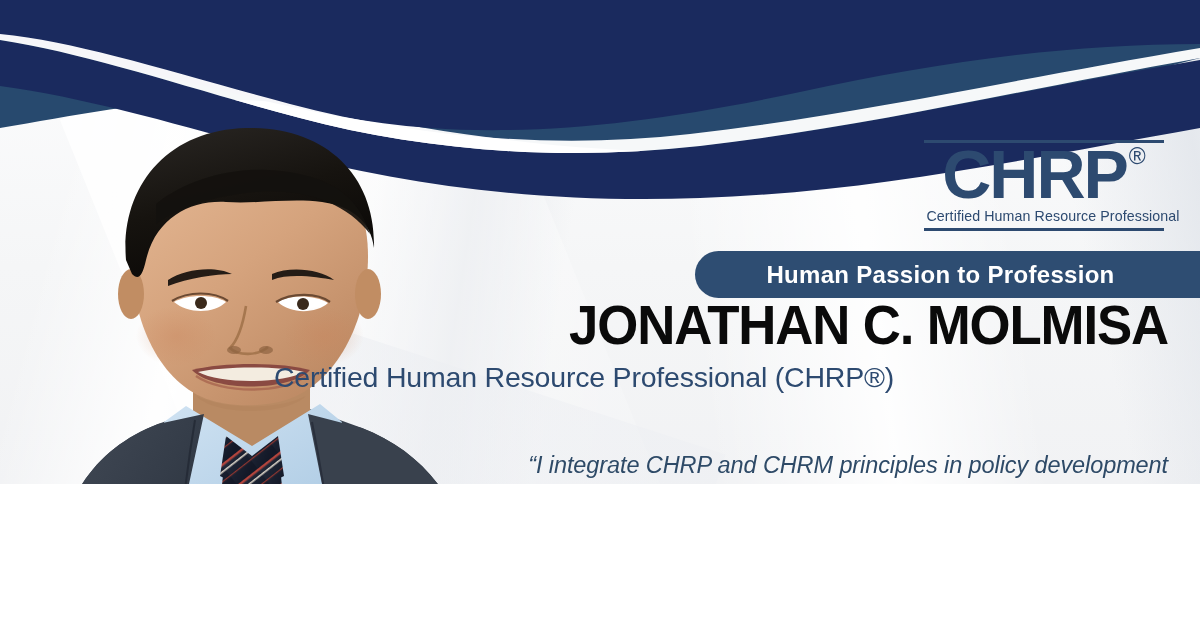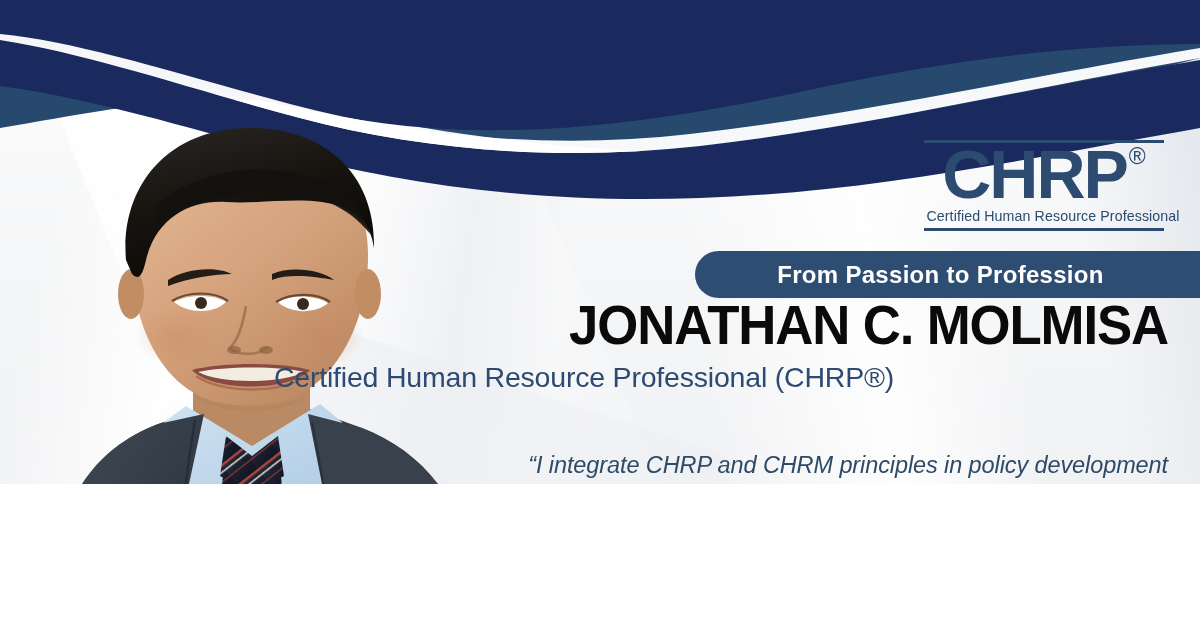--- a/index.html
+++ b/index.html
@@ -250,21 +250,21 @@
     <div class="rule"></div>
     <div class="mark">
       <span class="chrp">CHRP</span>
       <span class="reg">®</span>
     </div>
     <div class="tagline">Certified Human Resource Professional</div>
     <div class="rule bottom"></div>
   </div>
 
   <div class="banner">
-    <span>From Passion to Profession</span>
+    <span>Human Passion to Profession</span>
   </div>
 
   <div class="name">JONATHAN C. MOLMISA</div>
   <div class="role">Certified Human Resource Professional (CHRP®)</div>
 
   <div class="quote">“I integrate CHRP and CHRM principles in policy development and review, employee relations, and system improvements. These guide me in ensuring fairness, compliance, and alignment with best practices while enhancing employee engagement and operational consistency.”</div>
 
 </div>
 
 </body></html>

